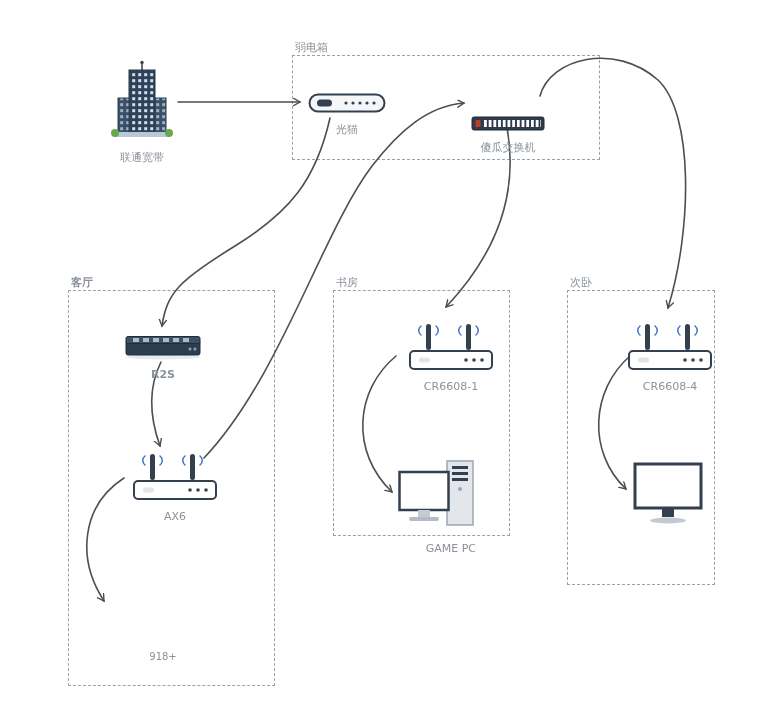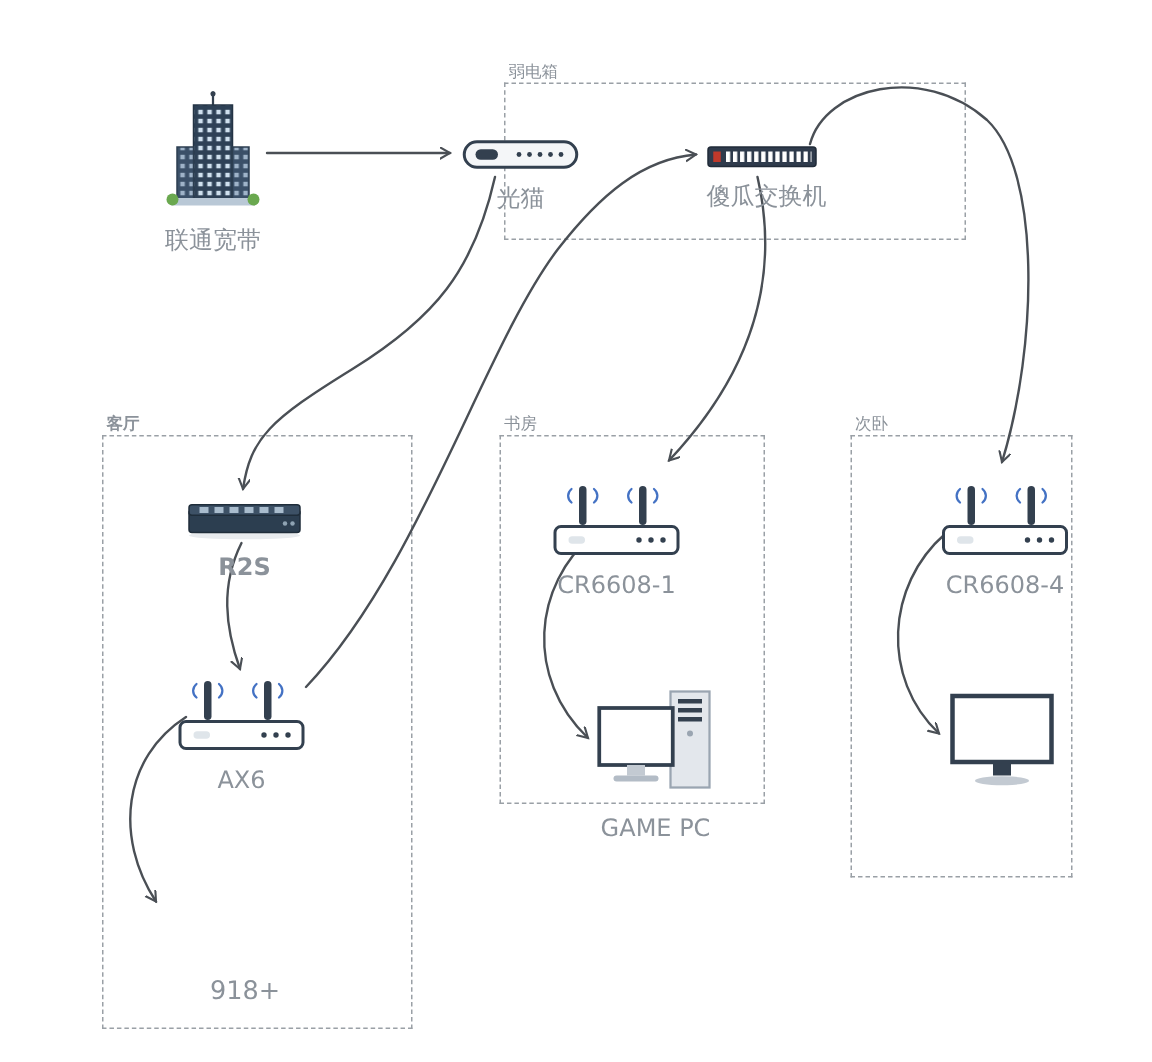--- a/index.html
+++ b/index.html
@@ -17,31 +17,31 @@
   .group {
     position:absolute;
     border:1px dashed #9aa0a6;
   }
   .group-label {
     position:absolute; top:-16px; left:2px;
     font-size:11px; color:#8b929a; white-space:nowrap;
   }
   .node { position:absolute; text-align:center; }
   .node .label {
-    margin-top:4px; font-size:16px; color:#8b929a; white-space:nowrap;
+    margin-top:4px; font-size:11px; color:#8b929a; white-space:nowrap;
   }
   .plain-label {
-    position:absolute; font-size:17px; color:#8b929a;
+    position:absolute; font-size:10px; color:#8b929a;
     text-align:center; white-space:nowrap;
   }
 </style>
 </head>
 <body>
 
-<div class="group" style="left:292px; top:55px; width:308px; height:105px;margin-left:44px;">
+<div class="group" style="left:292px; top:55px; width:308px; height:105px;">
   <div class="group-label">弱电箱</div>
 </div>
 <div class="group" style="left:68px; top:290px; width:207px; height:396px;font-weight:bold;">
   <div class="group-label">客厅</div>
 </div>
 <div class="group" style="left:333px; top:290px; width:177px; height:246px;">
   <div class="group-label">书房</div>
 </div>
 <div class="group" style="left:567px; top:290px; width:148px; height:295px;">
   <div class="group-label">次卧</div>
@@ -96,21 +96,21 @@
     <rect x="9" y="6.5" width="15" height="7" rx="3.5" fill="#33404f"></rect>
     <circle cx="38" cy="10" r="1.6" fill="#33404f"></circle>
     <circle cx="45" cy="10" r="1.6" fill="#33404f"></circle>
     <circle cx="52" cy="10" r="1.6" fill="#33404f"></circle>
     <circle cx="59" cy="10" r="1.6" fill="#33404f"></circle>
     <circle cx="66" cy="10" r="1.6" fill="#33404f"></circle>
   </svg>
   <div class="label">光猫</div>
 </div>
 
-<div class="node" style="left:471px; top:96px; width:74px;">
+<div class="node" style="left:471px; top:115px; width:74px;">
   <svg width="74" height="17" viewBox="0 0 74 17">
     <defs>
       <pattern id="ports" x="13" y="5" width="4.7" height="7" patternUnits="userSpaceOnUse">
         <rect width="2.8" height="7" fill="#ffffff"></rect>
       </pattern>
     </defs>
     <rect x="1" y="2" width="72" height="13" rx="2" fill="#2f3b4c" stroke="#212b38"></rect>
     <rect x="4.5" y="5" width="5" height="7" fill="#c0392b"></rect>
     <rect x="13" y="5" width="57" height="7" fill="url(#ports)"></rect>
   </svg>
@@ -127,40 +127,40 @@
     <rect x="29" y="5" width="6" height="4" fill="#a9bccd"></rect>
     <rect x="39" y="5" width="6" height="4" fill="#a9bccd"></rect>
     <rect x="49" y="5" width="6" height="4" fill="#a9bccd"></rect>
     <rect x="59" y="5" width="6" height="4" fill="#a9bccd"></rect>
     <circle cx="66" cy="16" r="1.5" fill="#8fa3b3"></circle>
     <circle cx="71" cy="16" r="1.5" fill="#8fa3b3"></circle>
   </svg>
   <div class="label">R2S</div>
 </div>
 
-<div class="node" style="left:118px; top:452px; width:86px;">
+<div class="node" style="left:132px; top:452px; width:86px;">
   <svg width="86" height="50" viewBox="0 0 86 50">
     <rect x="18" y="2" width="5" height="26" rx="2.5" fill="#33404f"></rect>
     <rect x="58" y="2" width="5" height="26" rx="2.5" fill="#33404f"></rect>
     <g fill="none" stroke="#4472c4" stroke-width="1.5" stroke-linecap="round">
       <path d="M13,4 C10,6.5 10,10.5 13,13"></path>
       <path d="M28,4 C31,6.5 31,10.5 28,13"></path>
       <path d="M53,4 C50,6.5 50,10.5 53,13"></path>
       <path d="M68,4 C71,6.5 71,10.5 68,13"></path>
     </g>
     <rect x="2" y="29" width="82" height="18" rx="4" fill="#ffffff" stroke="#33404f" stroke-width="2"></rect>
     <rect x="11" y="35.5" width="11" height="5" rx="2.5" fill="#dfe5ea"></rect>
     <circle cx="58" cy="38" r="1.8" fill="#33404f"></circle>
     <circle cx="66" cy="38" r="1.8" fill="#33404f"></circle>
     <circle cx="74" cy="38" r="1.8" fill="#33404f"></circle>
   </svg>
   <div class="label">AX6</div>
 </div>
 
-<div class="node" style="left:368px; top:322px; width:86px;">
+<div class="node" style="left:408px; top:322px; width:86px;">
   <svg width="86" height="50" viewBox="0 0 86 50">
     <rect x="18" y="2" width="5" height="26" rx="2.5" fill="#33404f"></rect>
     <rect x="58" y="2" width="5" height="26" rx="2.5" fill="#33404f"></rect>
     <g fill="none" stroke="#4472c4" stroke-width="1.5" stroke-linecap="round">
       <path d="M13,4 C10,6.5 10,10.5 13,13"></path>
       <path d="M28,4 C31,6.5 31,10.5 28,13"></path>
       <path d="M53,4 C50,6.5 50,10.5 53,13"></path>
       <path d="M68,4 C71,6.5 71,10.5 68,13"></path>
     </g>
     <rect x="2" y="29" width="82" height="18" rx="4" fill="#ffffff" stroke="#33404f" stroke-width="2"></rect>
@@ -184,21 +184,21 @@
     </g>
     <rect x="2" y="29" width="82" height="18" rx="4" fill="#ffffff" stroke="#33404f" stroke-width="2"></rect>
     <rect x="11" y="35.5" width="11" height="5" rx="2.5" fill="#dfe5ea"></rect>
     <circle cx="58" cy="38" r="1.8" fill="#33404f"></circle>
     <circle cx="66" cy="38" r="1.8" fill="#33404f"></circle>
     <circle cx="74" cy="38" r="1.8" fill="#33404f"></circle>
   </svg>
   <div class="label">CR6608-4</div>
 </div>
 
-<div class="node" style="left:398px; top:460px; width:78px;">
+<div class="node" style="left:398px; top:460px; width:78px;text-align:right;">
   <svg width="78" height="74" viewBox="0 0 78 74">
     <rect x="49" y="1" width="26" height="64" fill="#e3e7ec" stroke="#9aa5b1" stroke-width="1.5"></rect>
     <rect x="54" y="6" width="16" height="3" fill="#33404f"></rect>
     <rect x="54" y="12" width="16" height="3" fill="#33404f"></rect>
     <rect x="54" y="18" width="16" height="3" fill="#33404f"></rect>
     <circle cx="62" cy="29" r="2" fill="#9aa5b1"></circle>
     <rect x="1.5" y="12" width="49" height="38" fill="#ffffff" stroke="#33404f" stroke-width="2.5"></rect>
     <rect x="20" y="50" width="12" height="7" fill="#c3cad2"></rect>
     <rect x="11" y="57" width="30" height="4" rx="2" fill="#b3bcc6"></rect>
   </svg>

